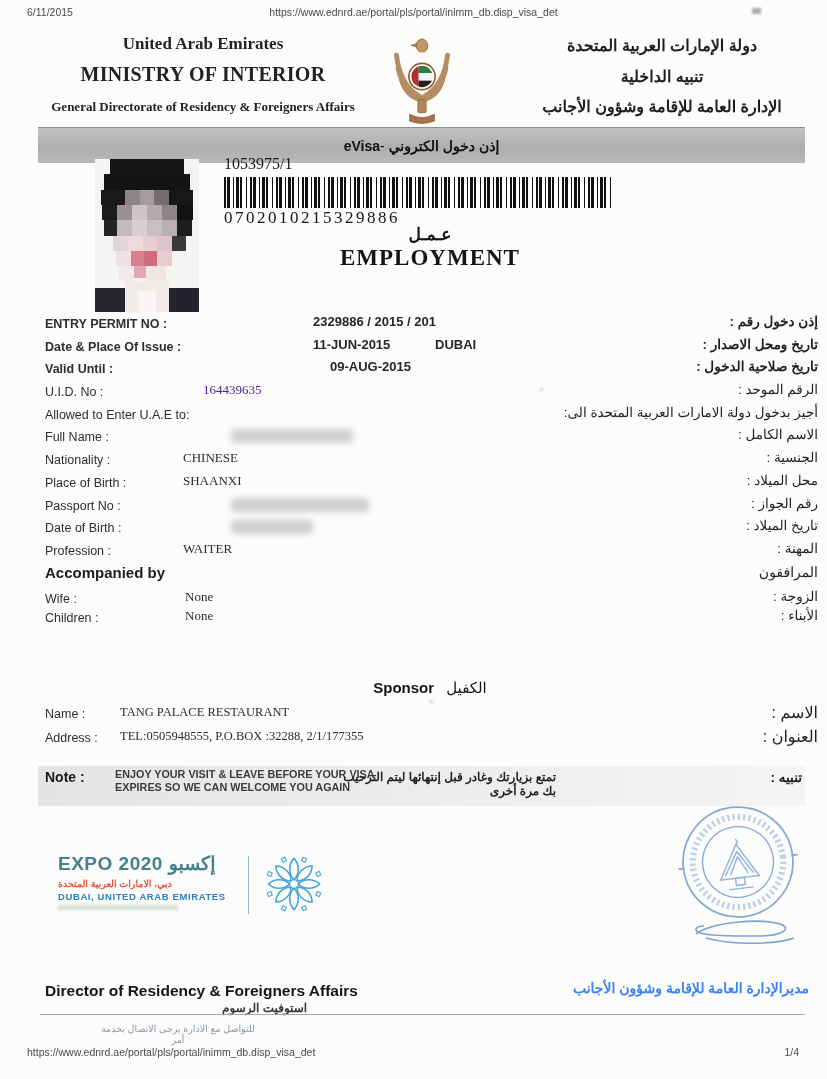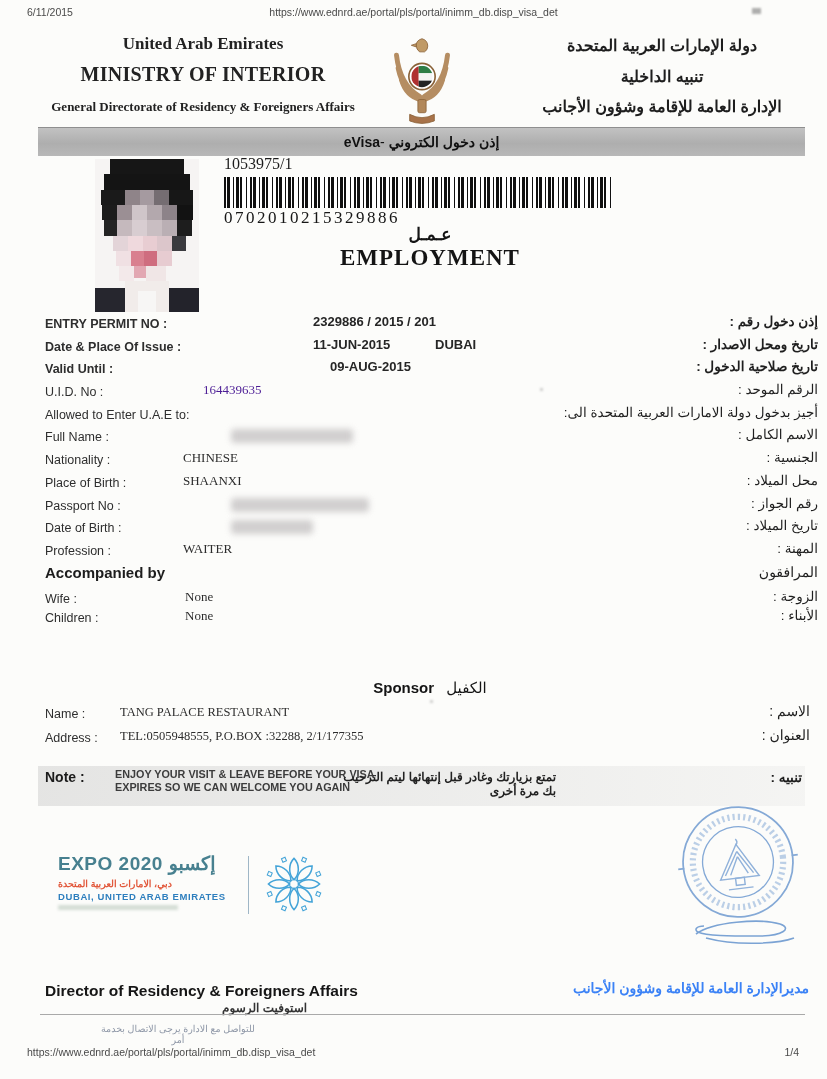--- a/index.html
+++ b/index.html
@@ -22,21 +22,21 @@
             font-family:"Liberation Serif", serif; font-weight:bold; color:#222; }
   .hdr-en .l1 { font-size:17px; }
   .hdr-en .l2 { font-size:20px; margin-top:9px; letter-spacing:.3px; }
   .hdr-en .l3 { font-size:13px; margin-top:13px; }
   .hdr-ar { top:36px; right:30px; width:270px; text-align:center; color:#1e1e1e; }
   .hdr-ar div { font-size:16px; font-weight:bold; }
   .hdr-ar .a2 { margin-top:12px; }
   .hdr-ar .a3 { margin-top:11px; }
 
   
-  .banner { top:127px; left:38px; right:22px; height:29px;
+  .banner { top:127px; left:38px; right:22px; height:36px;
             background:linear-gradient(180deg,#c2c2c2,#aeaeae 55%,#b8b8b8);
             border-top:1px solid #8f8f8f;
             display:flex; align-items:center; justify-content:center;
             font-size:14px; color:#111; }
   .banner .lat { font-weight:bold; }
   .banner .ara { font-weight:bold; margin-left:4px; }
 
   
   .photo { top:159px; left:95px; width:104px; height:153px; background:#f6f4f3; }
   .file-no { top:155px; left:224px; font-size:16px; color:#1c1c1c; }
@@ -72,21 +72,21 @@
 
   .sec-head-en { font-size:15px; font-weight:bold; color:#1d1d1d; }
   .sec-head-ar { position:absolute; right:0; top:0; font-size:14px; color:#1d1d1d; }
 
   
   .sponsor-head { top:679px; left:33px; right:0; text-align:center; font-size:15px; color:#141414; }
   .sponsor-rows { top:704px; left:45px; right:9px; }
   .srow { position:relative; height:24px; }
   .s-val { position:absolute; left:75px; top:1px; font-family:"Liberation Serif", serif;
            font-size:12.5px; color:#2c2c2c; white-space:nowrap; }
-  .s-ar { position:absolute; right:8px; top:-1px; font-size:14px; color:#1f1f1f; }
+  .s-ar { position:absolute; right:0; top:-1px; font-size:16px; color:#1f1f1f; }
 
   
   .note-band { top:766px; left:38px; right:22px; height:40px;
                background:linear-gradient(90deg, rgba(190,190,190,.38), rgba(210,210,210,.18)); }
   .note-label { top:769px; left:45px; font-size:14px; font-weight:bold; color:#1b1b1b; }
   .note-en { top:768px; left:115px; font-size:10.8px; font-weight:bold; color:#3c3c3c; line-height:13px; }
   .note-ar-text { top:770px; left:340px; width:216px; text-align:right;
                   font-size:12px; font-weight:bold; color:#222; }
   .note-ar-label { top:769px; right:25px; font-size:13.5px; font-weight:bold; color:#1b1b1b; }
 

